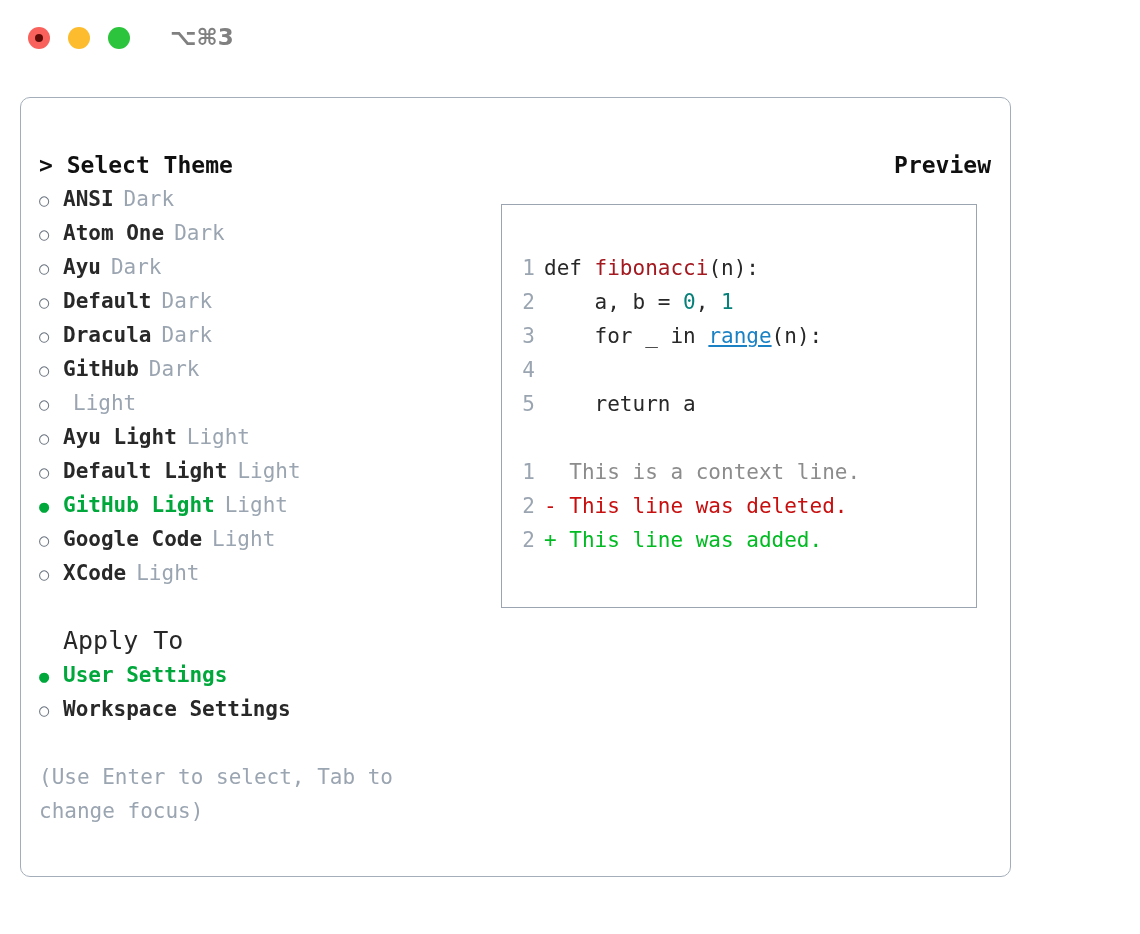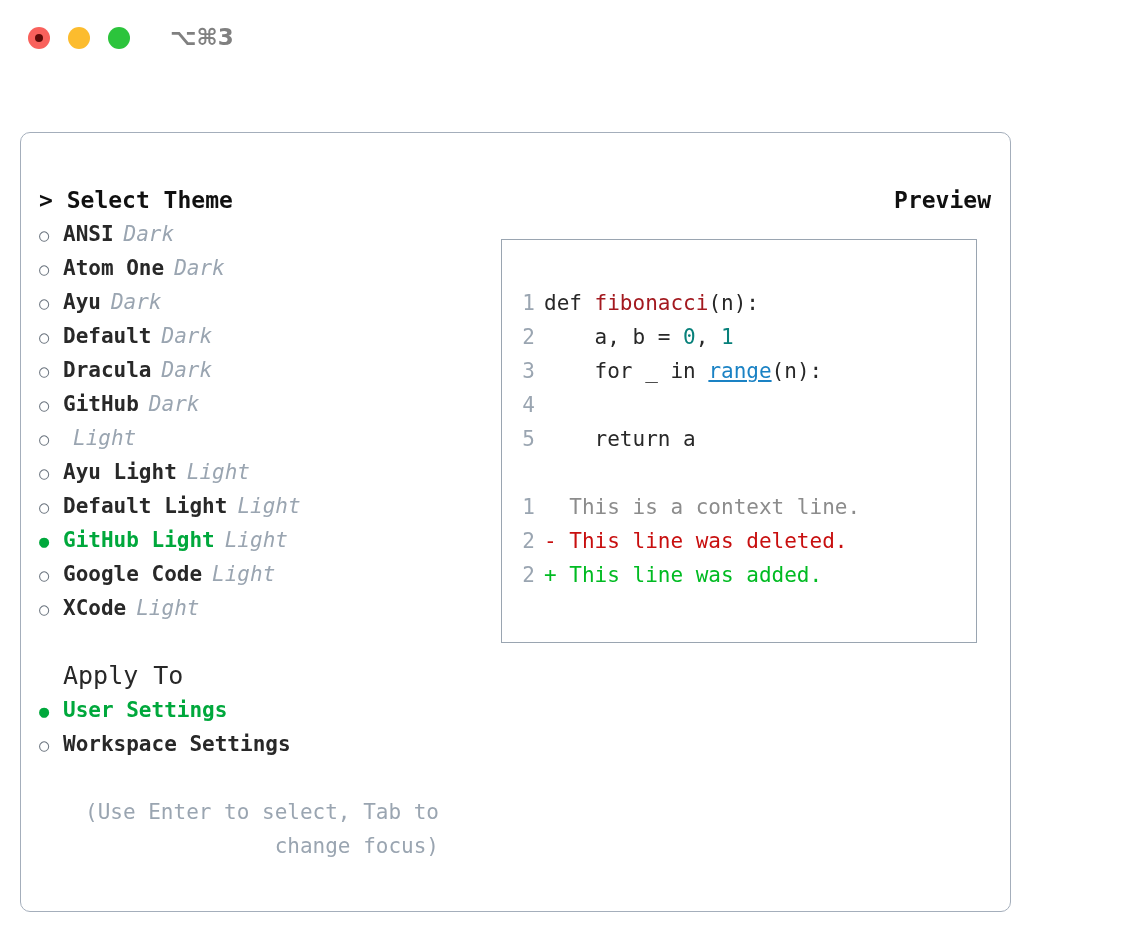--- a/index.html
+++ b/index.html
@@ -68,21 +68,20 @@
   
   .panel {
     position: absolute;
     left: 20px; top: 97px;
     width: 991px;
     height: 780px;
     border: 1.5px solid #a4aebb;
     border-radius: 10px;
     box-sizing: border-box;
     background: #ffffff;
-    margin-top: 35px;
   }
 
   
   .left-col {
     position: absolute;
     left: 18px; top: 50px;
     width: 460px;
   }
   .section-title {
     font-size: 23px;
@@ -106,38 +105,36 @@
     color: #6d7680;
     font-size: 17px;
     display: inline-block;
   }
   .opt.selected .marker { color: #00a83c; }
   .opt-label { color: #282828; font-weight: bold; }
   .opt.selected .opt-label { color: #00a83c; }
   .opt-tag {
     color: #9aa5b1;
     margin-left: 10px;
-    font-style: italic;
   }
   .gap { height: 34px; }
   .subhead {
     font-size: 25px;
     color: #282828;
     line-height: 34px;
     height: 34px;
     padding-left: 24px;
     white-space: pre;
   }
   .hint {
     margin-top: 34px;
     font-size: 21px;
     color: #9aa5b1;
     line-height: 34px;
     width: 400px;
-    text-align: right;
   }
 
   
   .right-col {
     position: absolute;
     left: 480px; top: 50px;
     width: 490px;
   }
   .preview-title {
     font-size: 23px;

